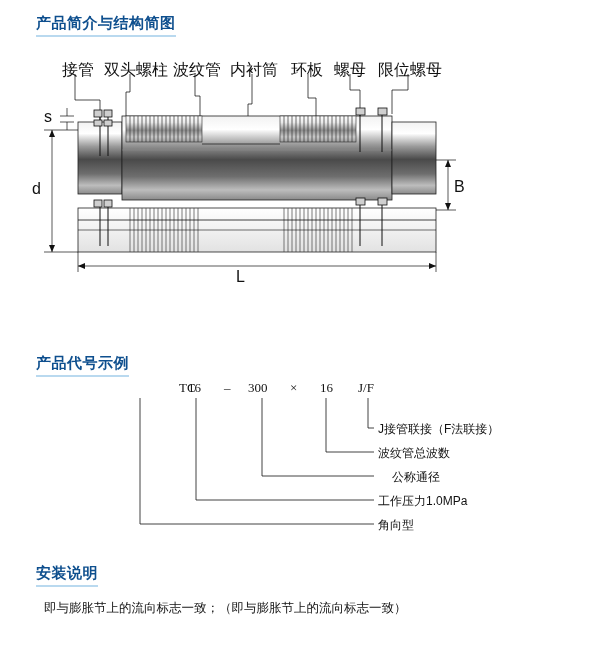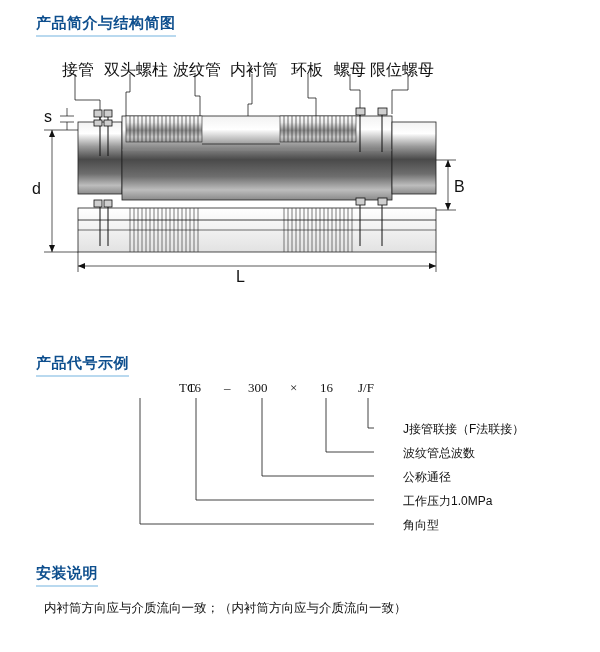--- a/index.html
+++ b/index.html
@@ -71,21 +71,20 @@
     font-size: 13px;
     color: #111;
     white-space: nowrap;
     font-family: "Liberation Serif", serif;
   }
   .code-desc {
     position: absolute;
     font-size: 12px;
     color: #111;
     white-space: nowrap;
-    margin-left: 25px;
   }
 
   
   #notes {
     position: absolute;
     left: 44px;
     top: 598px;
     width: 520px;
   }
   .note-line {
@@ -298,21 +297,21 @@
       </g>
     </svg>
 
     
     <div class="callout-label" style="left:32px;  top:0px;">接管</div>
     <div class="callout-label" style="left:74px;  top:0px;">双头螺柱</div>
     <div class="callout-label" style="left:143px; top:0px;">波纹管</div>
     <div class="callout-label" style="left:200px; top:0px;">内衬筒</div>
     <div class="callout-label" style="left:261px; top:0px;text-align:right;">环板</div>
     <div class="callout-label" style="left:304px; top:0px;">螺母</div>
-    <div class="callout-label" style="left:340px; top:0px;">限位螺母</div>
+    <div class="callout-label" style="left:348px; top:0px;">限位螺母</div>
 
     
     <div class="callout-label" style="left:14px;  top:48px;">s</div>
     <div class="callout-label" style="left:2px;   top:120px;">d</div>
     <div class="callout-label" style="left:424px; top:118px;">B</div>
     <div class="callout-label" style="left:206px; top:208px;">L</div>
   </div>
 
   <div class="section-title underline" id="title-2">产品代号示例</div>
 
@@ -335,24 +334,24 @@
     <div class="code-token" style="left:108px;  top:0px;margin-left:35px;">TC</div>
     <div class="code-token" style="left:152px; top:0px;">16</div>
     <div class="code-token" style="left:188px; top:0px;">–</div>
     <div class="code-token" style="left:212px; top:0px;">300</div>
     <div class="code-token" style="left:254px; top:0px;">×</div>
     <div class="code-token" style="left:284px; top:0px;">16</div>
     <div class="code-token" style="left:322px; top:0px;">J/F</div>
 
     <div class="code-desc" style="left:342px; top:41px;">J接管联接（F法联接）</div>
     <div class="code-desc" style="left:342px; top:65px;">波纹管总波数</div>
-    <div class="code-desc" style="left:342px; top:89px;">公称通径</div>
+    <div class="code-desc" style="left:356px; top:89px;">公称通径</div>
     <div class="code-desc" style="left:342px; top:113px;">工作压力1.0MPa</div>
     <div class="code-desc" style="left:342px; top:137px;">角向型</div>
   </div>
 
   <div class="section-title underline" id="title-3">安装说明</div>
 
   <div id="notes">
-    <div class="note-line">内衬筒方向应与介质流向一致；（内衬筒方向应与介质流向一致）</div>
+    <div class="note-line">即与膨胀节上的流向标志一致；（即与膨胀节上的流向标志一致）</div>
   </div>
 
 </div>
 
 </body></html>

